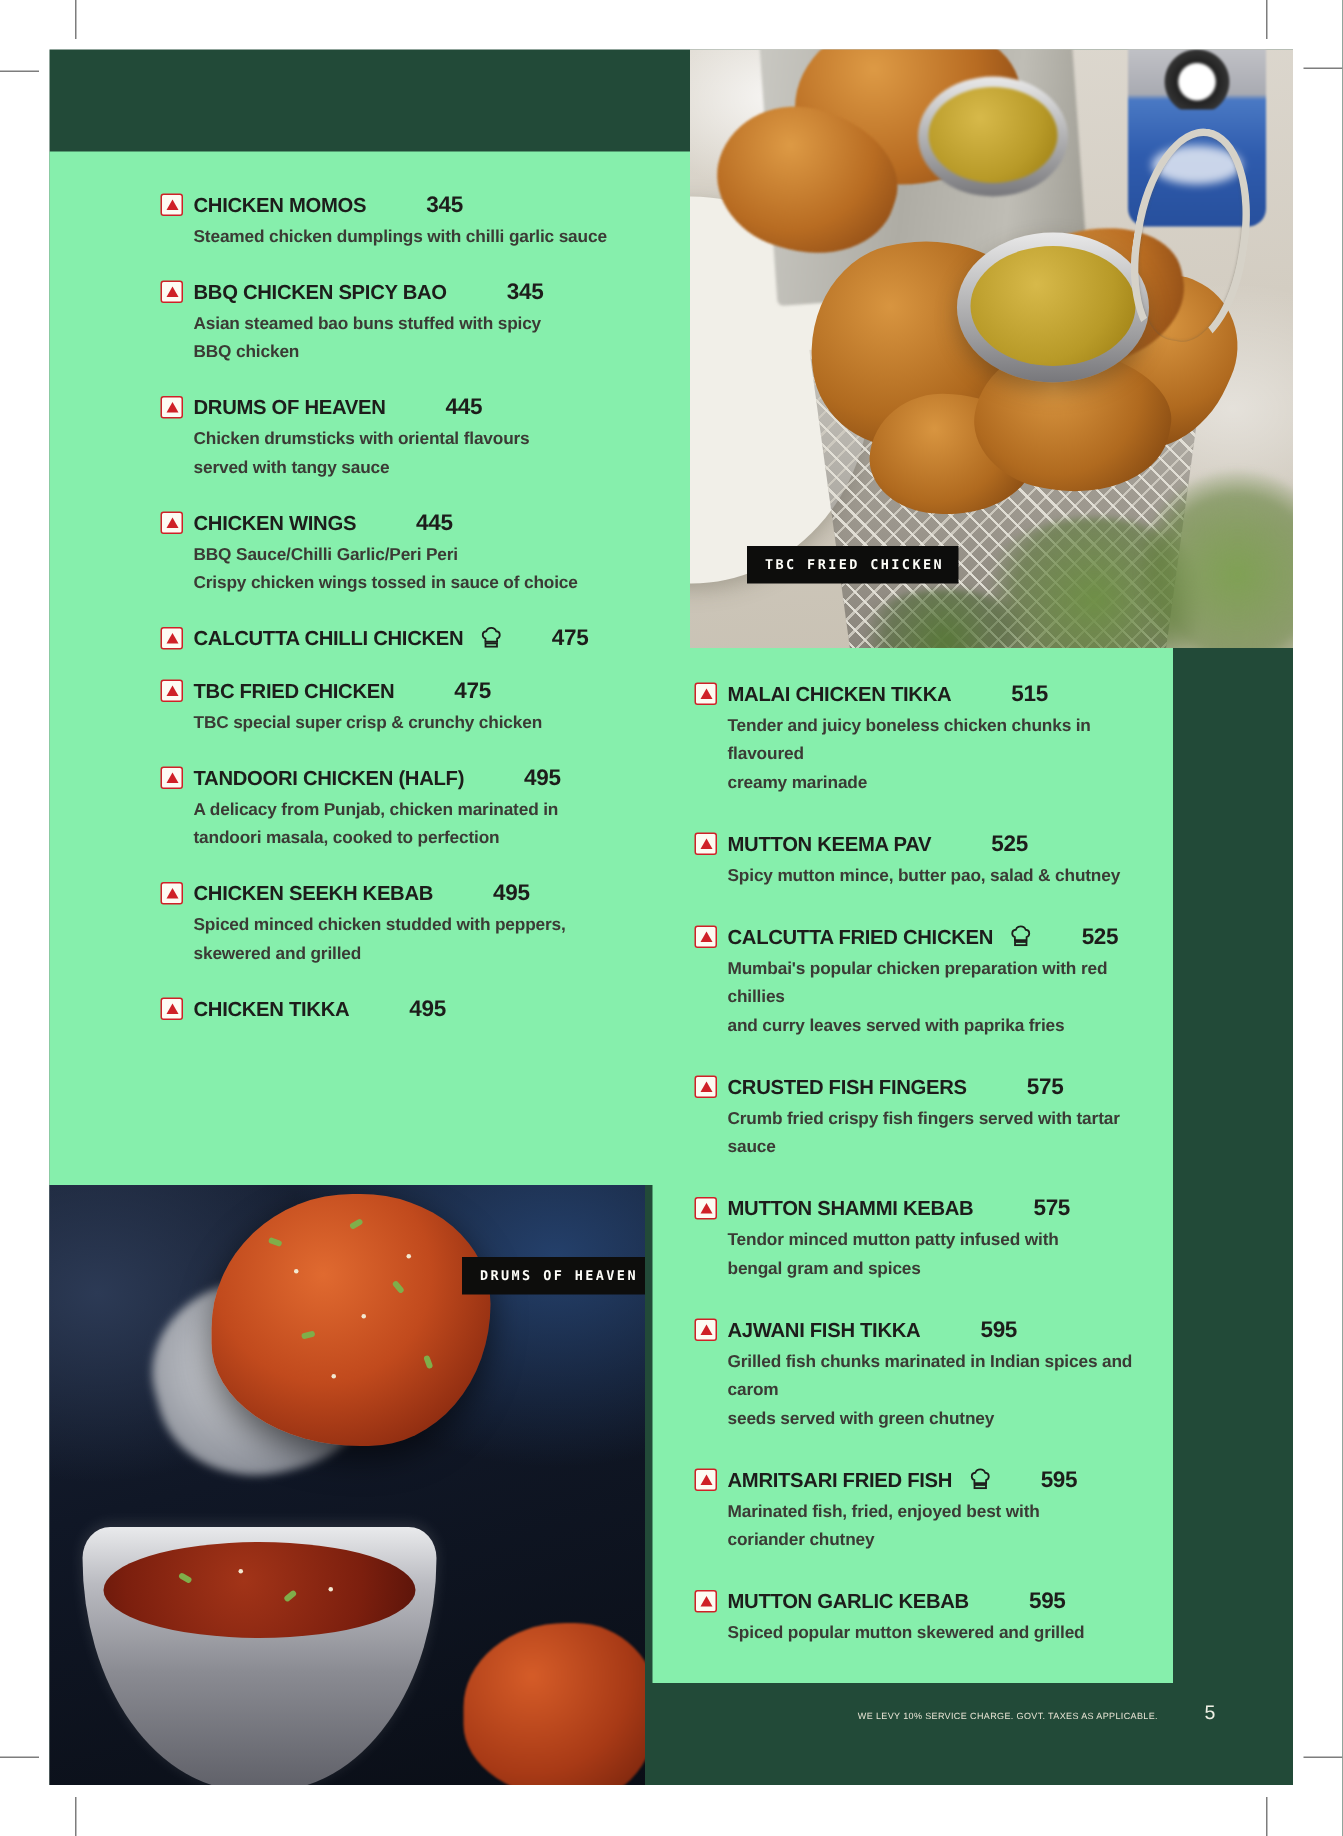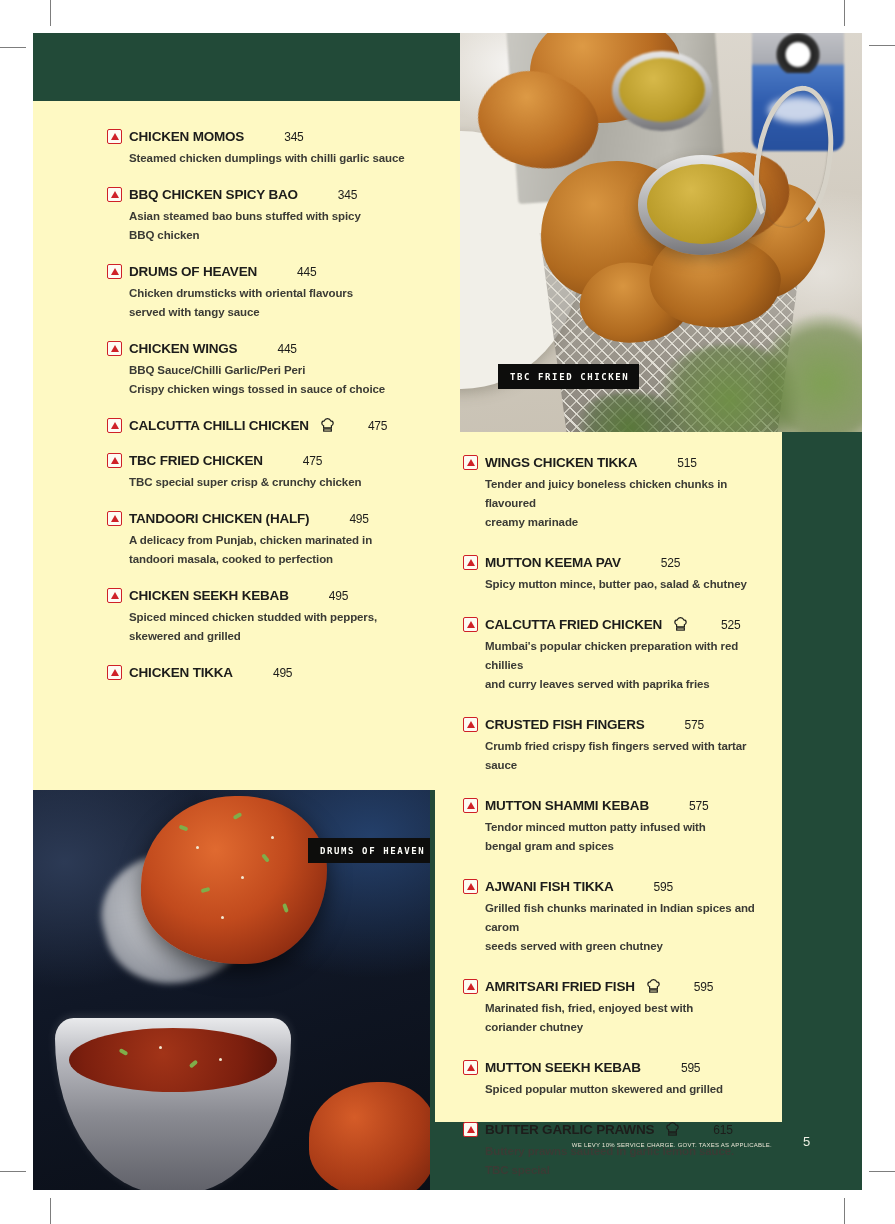--- a/index.html
+++ b/index.html
@@ -12,21 +12,21 @@
   .crop.v{width:1px;height:26px;}
   .crop.h{height:1px;width:26px;}
 
   
   .sheet{
     position:absolute;left:33px;top:33px;width:829px;height:1157px;
     background:#224a38;
   }
 
   
-  .panel{position:absolute;background:#fef9c3;box-sizing:border-box;}
+  .panel{position:absolute;background:#86efac;box-sizing:border-box;}
   .panel.left{left:0;top:68px;width:427px;height:689px;padding:27px 10px 0 74px;}
   .panel.right{left:402px;top:399px;width:347px;height:690px;padding:22px 8px 0 28px;}
 
   
   .item{margin-bottom:18px;}
   .panel.right .item{margin-bottom:22px;}
   .trow{display:flex;align-items:center;margin-bottom:4px;height:17px;}
   .nv{
     width:13px;height:13px;border:1.6px solid #cf2127;border-radius:2px;
     display:inline-flex;align-items:center;justify-content:center;flex:0 0 auto;
@@ -35,21 +35,21 @@
   .nv i{
     display:block;width:0;height:0;
     border-left:4px solid transparent;border-right:4px solid transparent;
     border-bottom:7px solid #cf2127;
   }
   .iname{
     font-weight:700;color:#1d1d1b;font-size:13.5px;letter-spacing:-0.2px;
     white-space:nowrap;
   }
   .hat{margin-left:10px;flex:0 0 auto;position:relative;top:-1px;}
-  .iprice{font-weight:400;color:#1d1d1b;font-size:12px;margin-left:40px;letter-spacing:-0.2px;}
+  .iprice{font-weight:700;color:#1d1d1b;font-size:15px;margin-left:40px;letter-spacing:-0.2px;}
   .trow.has-hat .iprice{margin-left:32px;}
   .idesc{
     margin-left:22px;font-size:11.5px;line-height:19px;color:#3b3b35;
     letter-spacing:-0.1px;white-space:pre-line;max-width:312px;font-weight:bold;
   }
 
   
   .photo{position:absolute;overflow:hidden;}
   .photo *{position:absolute;}
 
@@ -311,21 +311,21 @@
     <div class="chip tr-chip">TBC FRIED CHICKEN</div>
   </div>
 
   <div class="panel right">
 
     <div class="item">
       <div class="trow">
         <span class="nv">
             <i></i>
           </span>
-        <span class="iname">WINGS CHICKEN TIKKA</span>
+        <span class="iname">MALAI CHICKEN TIKKA</span>
         <span class="iprice">515</span>
       </div>
       <div class="idesc">Tender and juicy boneless chicken chunks in flavoured
 creamy marinade</div>
     </div>
 
     <div class="item">
       <div class="trow">
         <span class="nv">
             <i></i>
@@ -401,41 +401,26 @@
       </div>
       <div class="idesc">Marinated fish, fried, enjoyed best with
 coriander chutney</div>
     </div>
 
     <div class="item">
       <div class="trow">
         <span class="nv">
             <i></i>
           </span>
-        <span class="iname">MUTTON SEEKH KEBAB</span>
+        <span class="iname">MUTTON GARLIC KEBAB</span>
         <span class="iprice">595</span>
       </div>
       <div class="idesc">Spiced popular mutton skewered and grilled</div>
     </div>
 
-    <div class="item">
-      <div class="trow has-hat">
-        <span class="nv">
-            <i></i>
-          </span>
-        <span class="iname">BUTTER GARLIC PRAWNS</span>
-        <svg class="hat" width="17" height="16" viewBox="0 0 24 22">
-          <path d="M12 2c-2.2 0-4 1.3-4.6 3.1C5.5 5.2 4 6.7 4 8.6c0 1.6 1 2.9 2.5 3.4V15h11v-3c1.5-.5 2.5-1.8 2.5-3.4 0-1.9-1.5-3.4-3.4-3.5C16 3.3 14.2 2 12 2z" fill="none" stroke="#1d1d1b" stroke-width="1.7"></path>
-          <rect x="6.6" y="16.6" width="10.8" height="3" fill="none" stroke="#1d1d1b" stroke-width="1.7"></rect>
-        </svg>
-        <span class="iprice">615</span>
-      </div>
-      <div class="idesc">Buttery prawns sauteed in garlic lemon sauce.
-TBC special</div>
-    </div>
 
   </div>
 
   <div class="photo bl">
     <div class="bl-foil"></div>
     <div class="bl-chicken">
       <div class="fleck" style="left:38px;top:30px;transform:rotate(20deg);"></div>
       <div class="fleck" style="left:92px;top:18px;transform:rotate(-30deg);"></div>
       <div class="fleck" style="left:120px;top:60px;transform:rotate(50deg);"></div>
       <div class="fleck" style="left:60px;top:92px;transform:rotate(-15deg);"></div>

